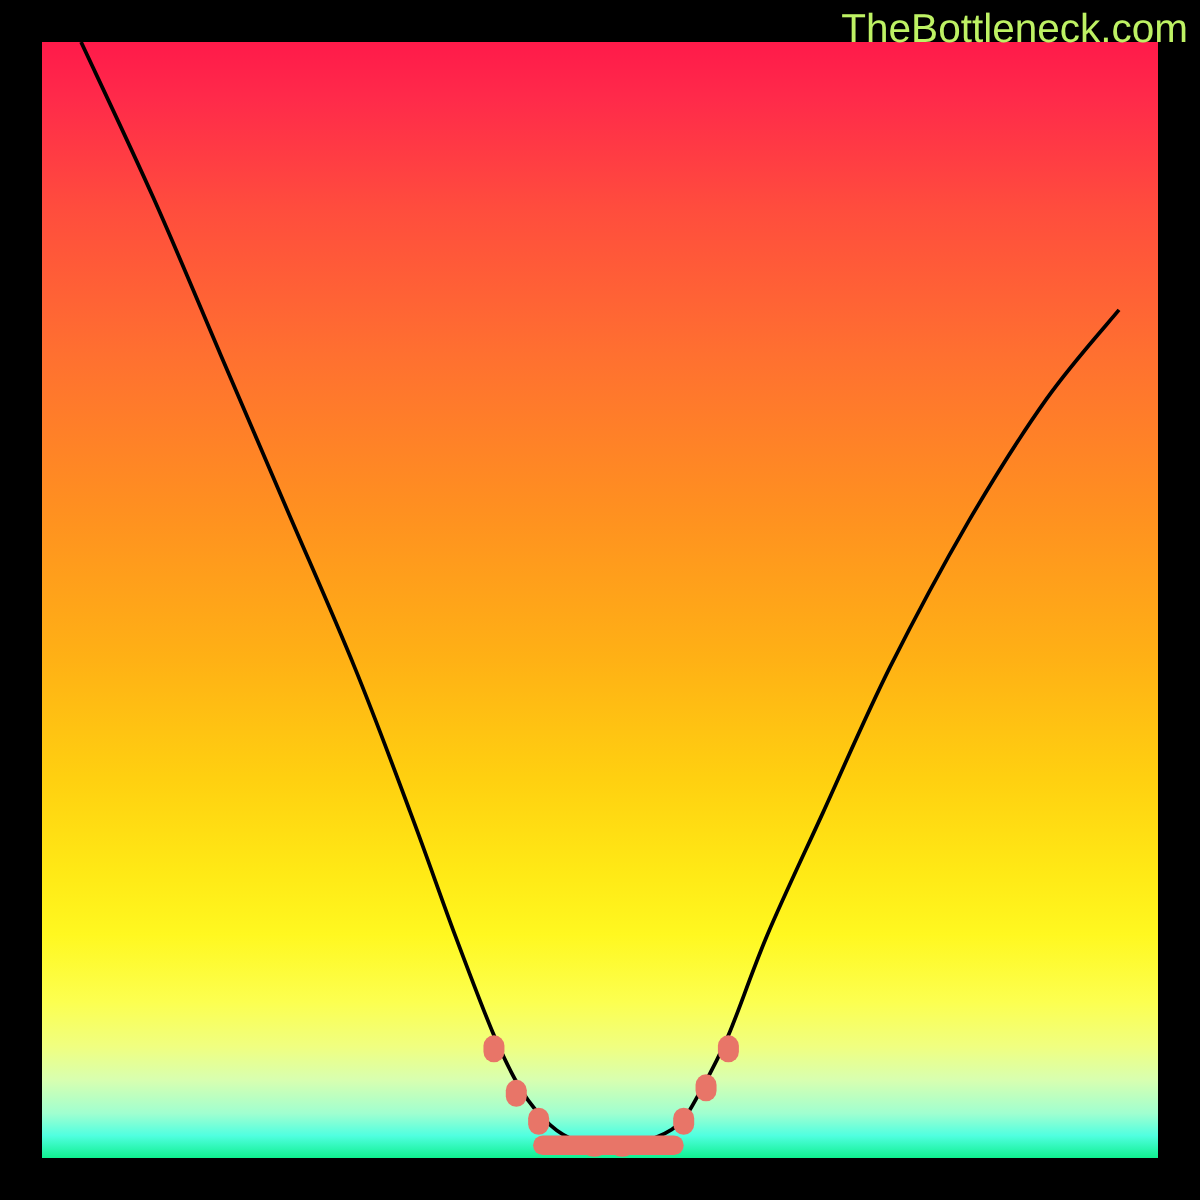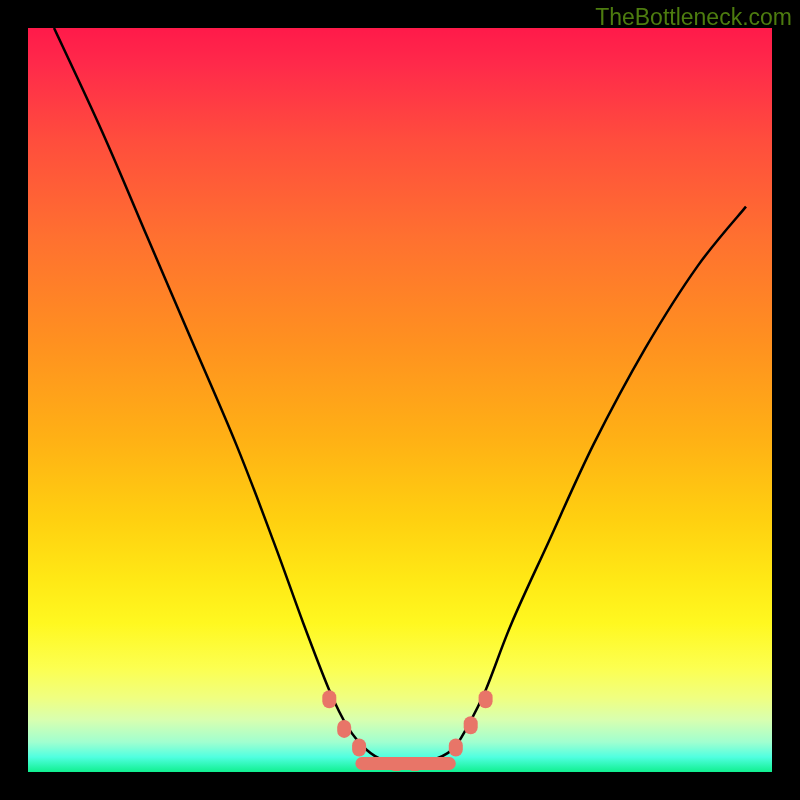--- a/index.html
+++ b/index.html
@@ -54,22 +54,22 @@
       #d8ffb0 93%,
       #a0ffd0 96%,
       #50ffe0 98%,
       #10f090 100%
     );
   }
   .watermark {
     position: absolute;
     top: 4px;
     right: 8px;
-    color: #4d7c0f;
-    font-size: 23px;
+    color: #bef264;
+    font-size: 27px;
     font-weight: 500;
     z-index: 10;
     font-family: Arial, sans-serif;
   }
   svg.curves {
     position: absolute;
     top: 0;
     left: 0;
     width: 100%;
     height: 100%;

